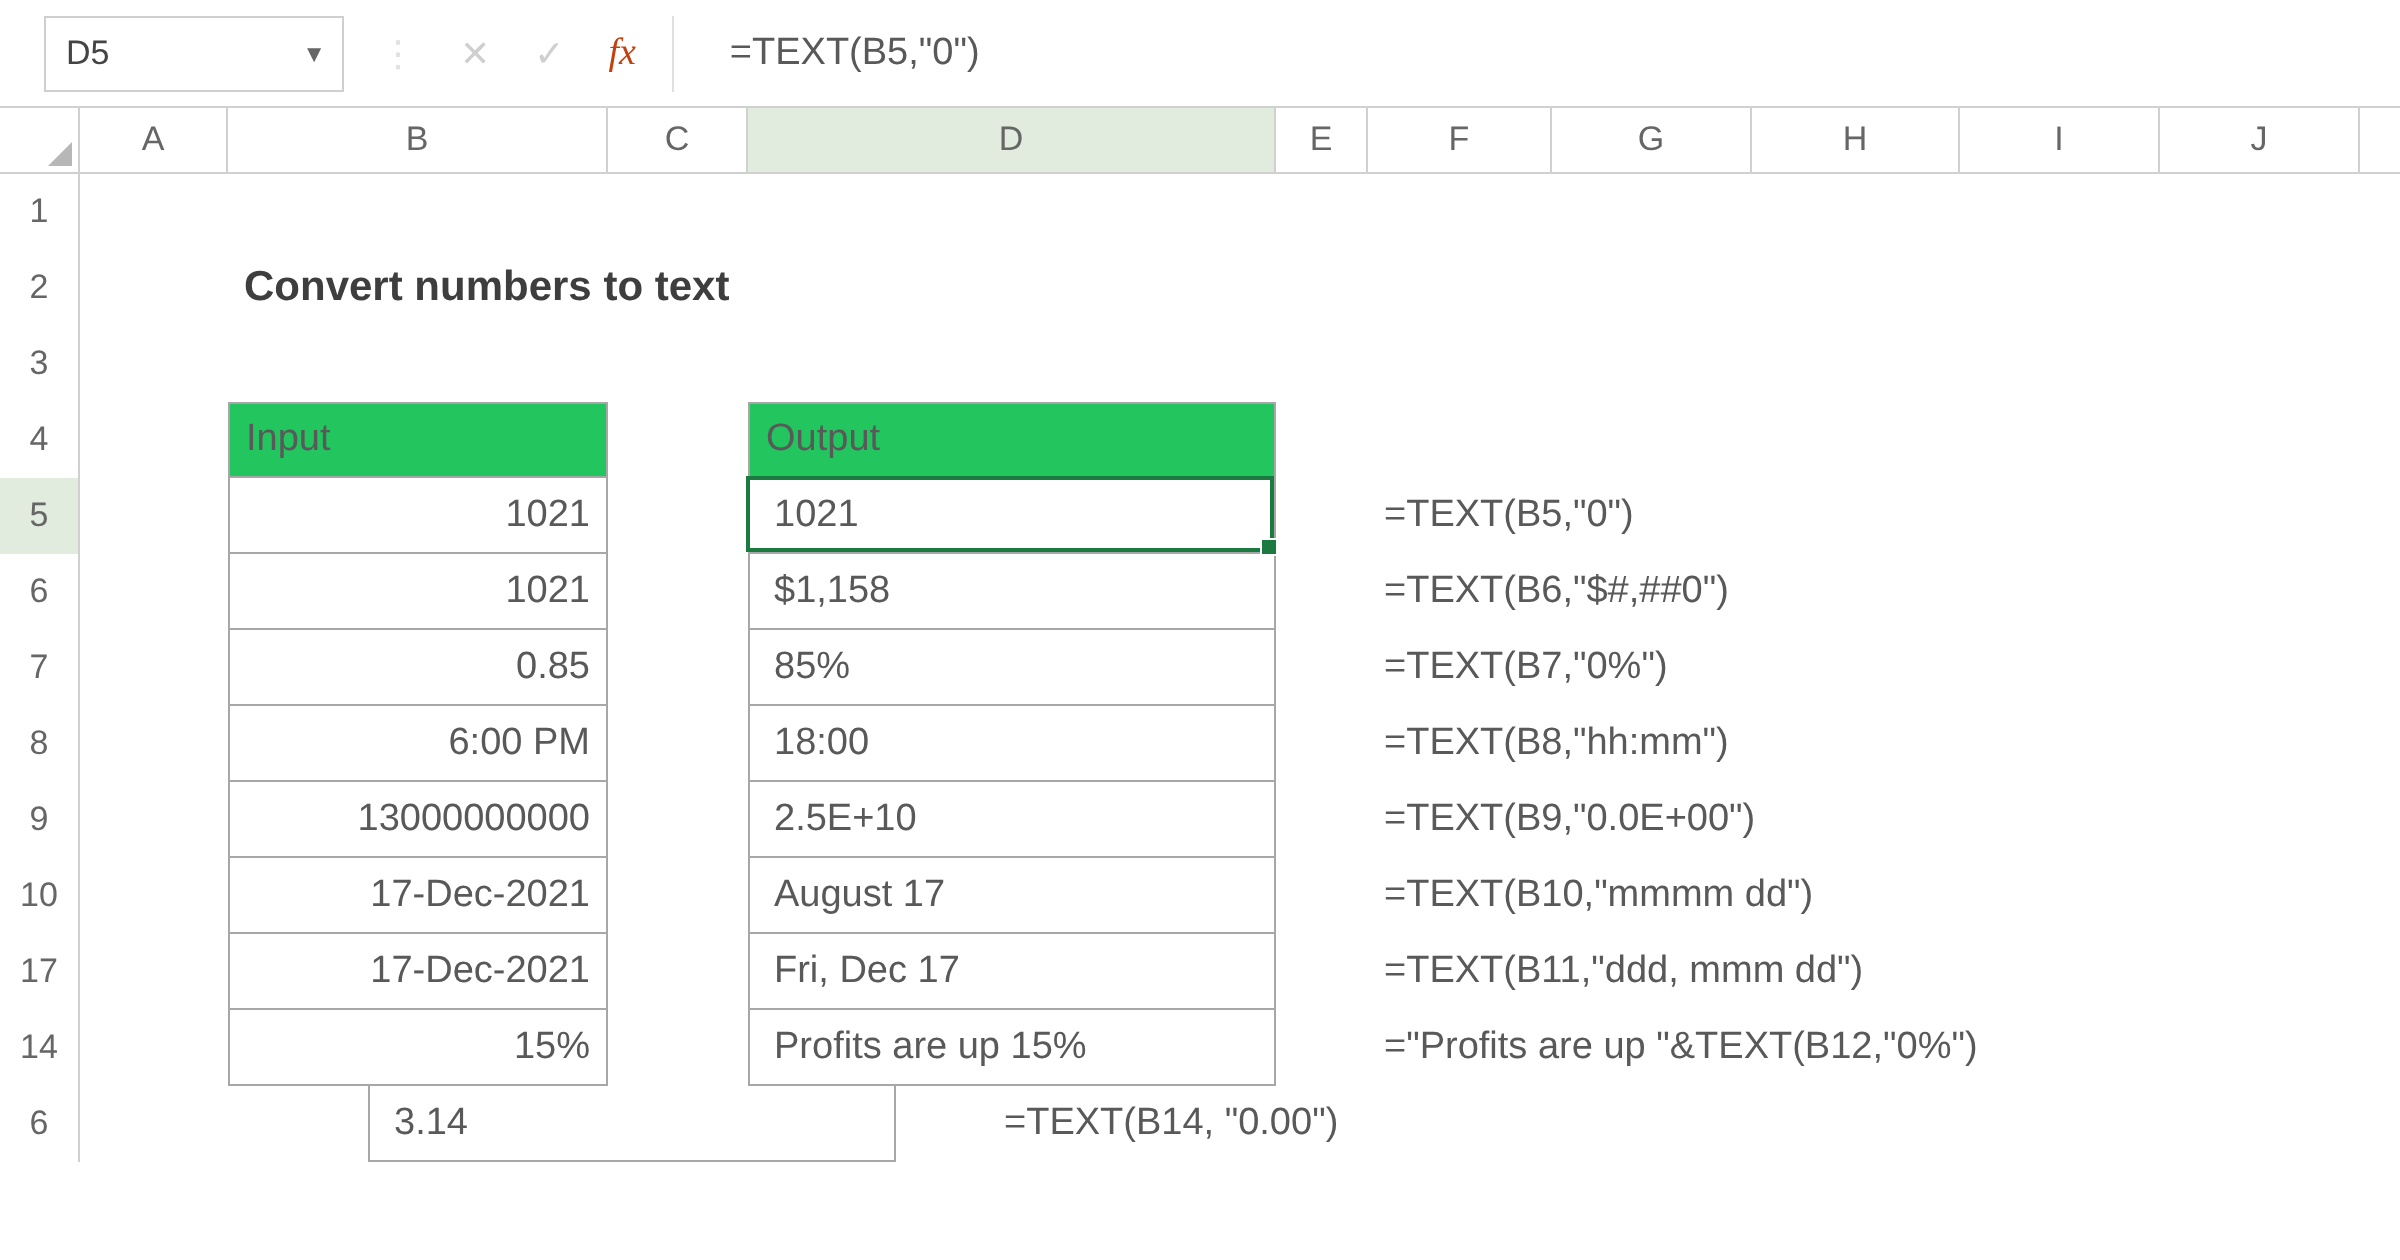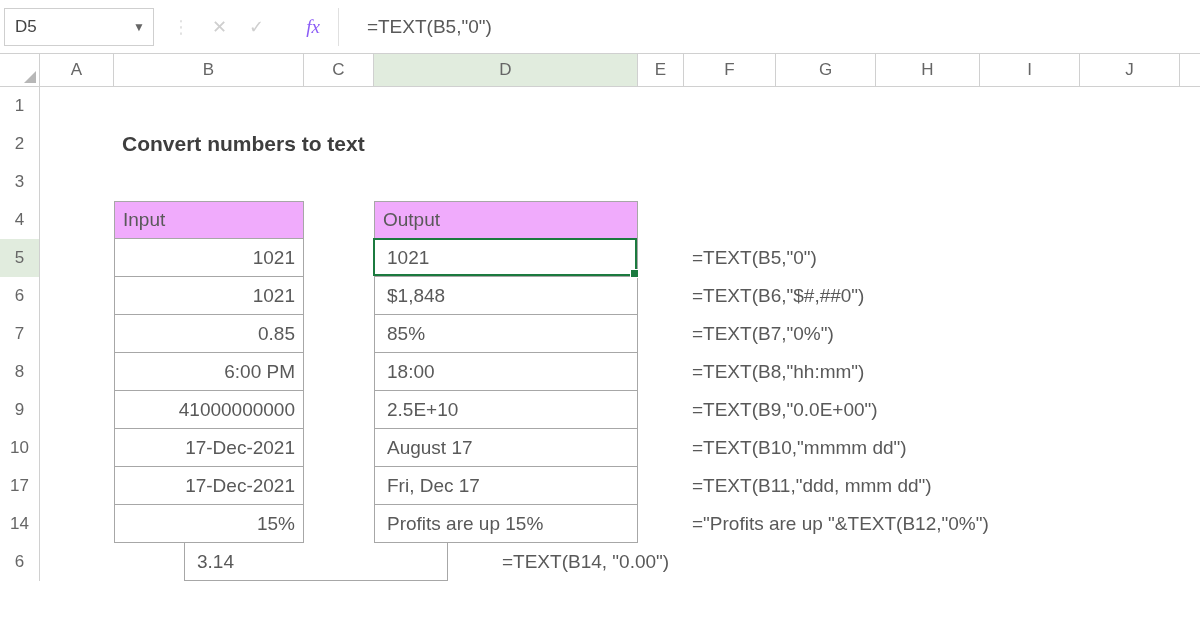--- a/index.html
+++ b/index.html
@@ -12,21 +12,21 @@
     overflow: hidden;
     width: 1200px;
     height: 630px;
   }
   .formula-bar {
     display: flex;
     align-items: stretch;
     height: 54px;
     border-bottom: 1px solid #d0d0d0;
     background: #ffffff;
-    padding: 8px 6px 8px 4px;
+    padding: 8px 6px 8px 22px;
   }
   .name-box {
     width: 150px;
     height: 38px;
     border: 1px solid #cfcfcf;
     display: flex;
     align-items: center;
     padding: 0 8px 0 10px;
     background: #ffffff;
     color: #444;
@@ -44,23 +44,22 @@
     padding: 0 18px;
     color: #bfbfbf;
     font-size: 18px;
   }
   .fb-btns .sep {
     color: #e0e0e0;
   }
   .fx {
     font-style: italic;
     font-family: "Times New Roman", serif;
-    color: #8b5cf6;
+    color: #c2410c;
     font-size: 19px;
-    margin-left: 20px;
   }
   .formula-input {
     flex: 1;
     display: flex;
     align-items: center;
     padding-left: 28px;
     color: #595959;
     font-size: 19px;
     border-left: 1px solid #e0e0e0;
     height: 38px;
@@ -149,21 +148,21 @@
   .cH { width: 104px; }
   .cI { width: 100px; }
   .cJ { width: 100px; }
 
   .title {
     font-weight: 700;
     color: #3e3e3e;
     font-size: 21px;
   }
   .th {
-    background: #f0abfc;
+    background: #22c55e;
     border: 1px solid #a7a7a7;
     color: #595959;
   }
   .tc {
     border: 1px solid #a7a7a7;
     border-top: none;
     color: #595959;
     padding-left: 12px;
   }
 
@@ -259,21 +258,21 @@
       <div class="cell left" style="width:auto;">=TEXT(B5,"0")</div>
     </div>
   </div>
 
   <div class="row">
     <div class="row-hdr">6</div>
     <div class="cell-wrap">
       <div class="cell cA"></div>
       <div class="cell cB tc right">1021</div>
       <div class="cell cC"></div>
-      <div class="cell cD tc left">$1,848</div>
+      <div class="cell cD tc left">$1,158</div>
       <div class="cell cE"></div>
       <div class="cell left" style="width:auto;">=TEXT(B6,"$#,##0")</div>
     </div>
   </div>
 
   <div class="row">
     <div class="row-hdr">7</div>
     <div class="cell-wrap">
       <div class="cell cA"></div>
       <div class="cell cB tc right">0.85</div>
@@ -293,21 +292,21 @@
       <div class="cell cD tc left">18:00</div>
       <div class="cell cE"></div>
       <div class="cell left" style="width:auto;">=TEXT(B8,"hh:mm")</div>
     </div>
   </div>
 
   <div class="row">
     <div class="row-hdr">9</div>
     <div class="cell-wrap">
       <div class="cell cA"></div>
-      <div class="cell cB tc right">41000000000</div>
+      <div class="cell cB tc right">13000000000</div>
       <div class="cell cC"></div>
       <div class="cell cD tc left">2.5E+10</div>
       <div class="cell cE"></div>
       <div class="cell left" style="width:auto;">=TEXT(B9,"0.0E+00")</div>
     </div>
   </div>
 
   <div class="row">
     <div class="row-hdr">10</div>
     <div class="cell-wrap">

